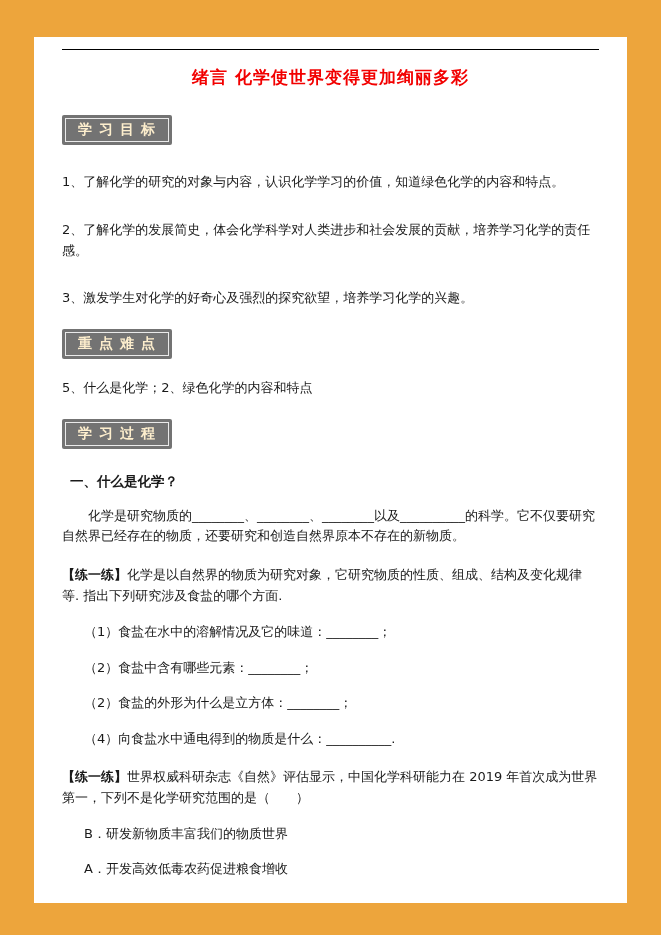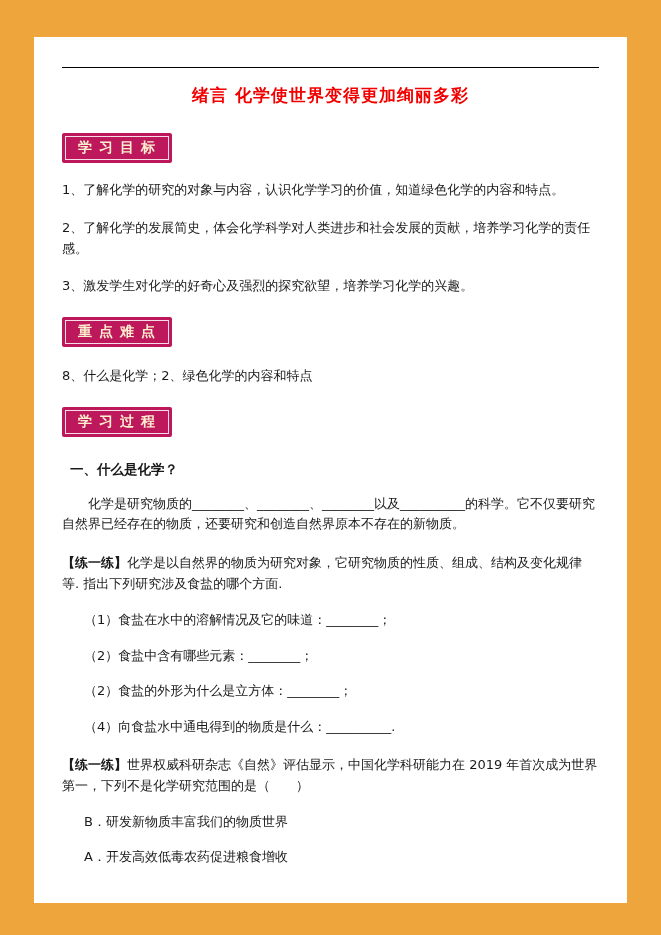--- a/index.html
+++ b/index.html
@@ -8,51 +8,51 @@
     background:#ffffff;
     border-style:solid;
     border-color:#eda53c;
     border-width:37px 34px 32px 34px;
     font-family:"DejaVu Sans","Liberation Sans",sans-serif;
     color:#1a1a1a;
     overflow:hidden;
   }
   .page{
     width:100%;height:100%;box-sizing:border-box;
-    padding:22px 28px 10px 28px;
+    padding:4px 28px 10px 28px;
     background:#ffffff;
   }
   .top-rule{
     border:none;border-top:1.5px solid #000;
     margin:8px 0 0 0;
   }
   .doc-title{
     text-align:center;
     color:#f20000;
     font-weight:bold;
     font-size:17px;
     margin:16px 0 6px 0;
     letter-spacing:1px;
   }
   .badge{
     display:inline-block;
-    background:#be185d;
+    background:#737373;
     color:#fdeecd;
     font-size:14px;
     font-weight:bold;
     letter-spacing:7px;
     padding:6px 10px 6px 16px;
     outline:1px solid rgba(255,255,255,.85);
     outline-offset:-4px;
     border-radius:2px;
     margin-top:20px;
   }
   .badge-wrap{margin:0;}
   p{margin:0;font-size:13px;line-height:1.6;}
-  .obj-item{margin-top:17px;}
+  .obj-item{margin-top:27px;}
   .kp-text{margin-top:19px;}
   .q-heading{
     margin-top:22px;
     font-weight:bold;
     font-size:13.5px;
     margin-left:8px;
   }
   .lead-para{
     margin-top:13px;
     text-indent:2em;
@@ -83,21 +83,21 @@
   <div class="badge-wrap">
     <span class="badge">学习目标</span>
   </div>
   <p class="obj-item">1、了解化学的研究的对象与内容，认识化学学习的价值，知道绿色化学的内容和特点。</p>
   <p class="obj-item">2、了解化学的发展简史，体会化学科学对人类进步和社会发展的贡献，培养学习化学的责任感。</p>
   <p class="obj-item">3、激发学生对化学的好奇心及强烈的探究欲望，培养学习化学的兴趣。</p>
 
   <div class="badge-wrap">
     <span class="badge">重点难点</span>
   </div>
-  <p class="kp-text">8、什么是化学；2、绿色化学的内容和特点</p>
+  <p class="kp-text">5、什么是化学；2、绿色化学的内容和特点</p>
 
   <div class="badge-wrap">
     <span class="badge">学习过程</span>
   </div>
 
   <p class="q-heading">一、什么是化学？</p>
 
   <p class="lead-para">化学是研究物质的________、________、________以及__________的科学。它不仅要研究自然界已经存在的物质，还要研究和创造自然界原本不存在的新物质。</p>
 
   <p class="practice"><span class="label">【练一练】</span><span>化学是以自然界的物质为研究对象，它研究物质的性质、组成、结构及变化规律等. 指出下列研究涉及食盐的哪个方面.</span></p>

